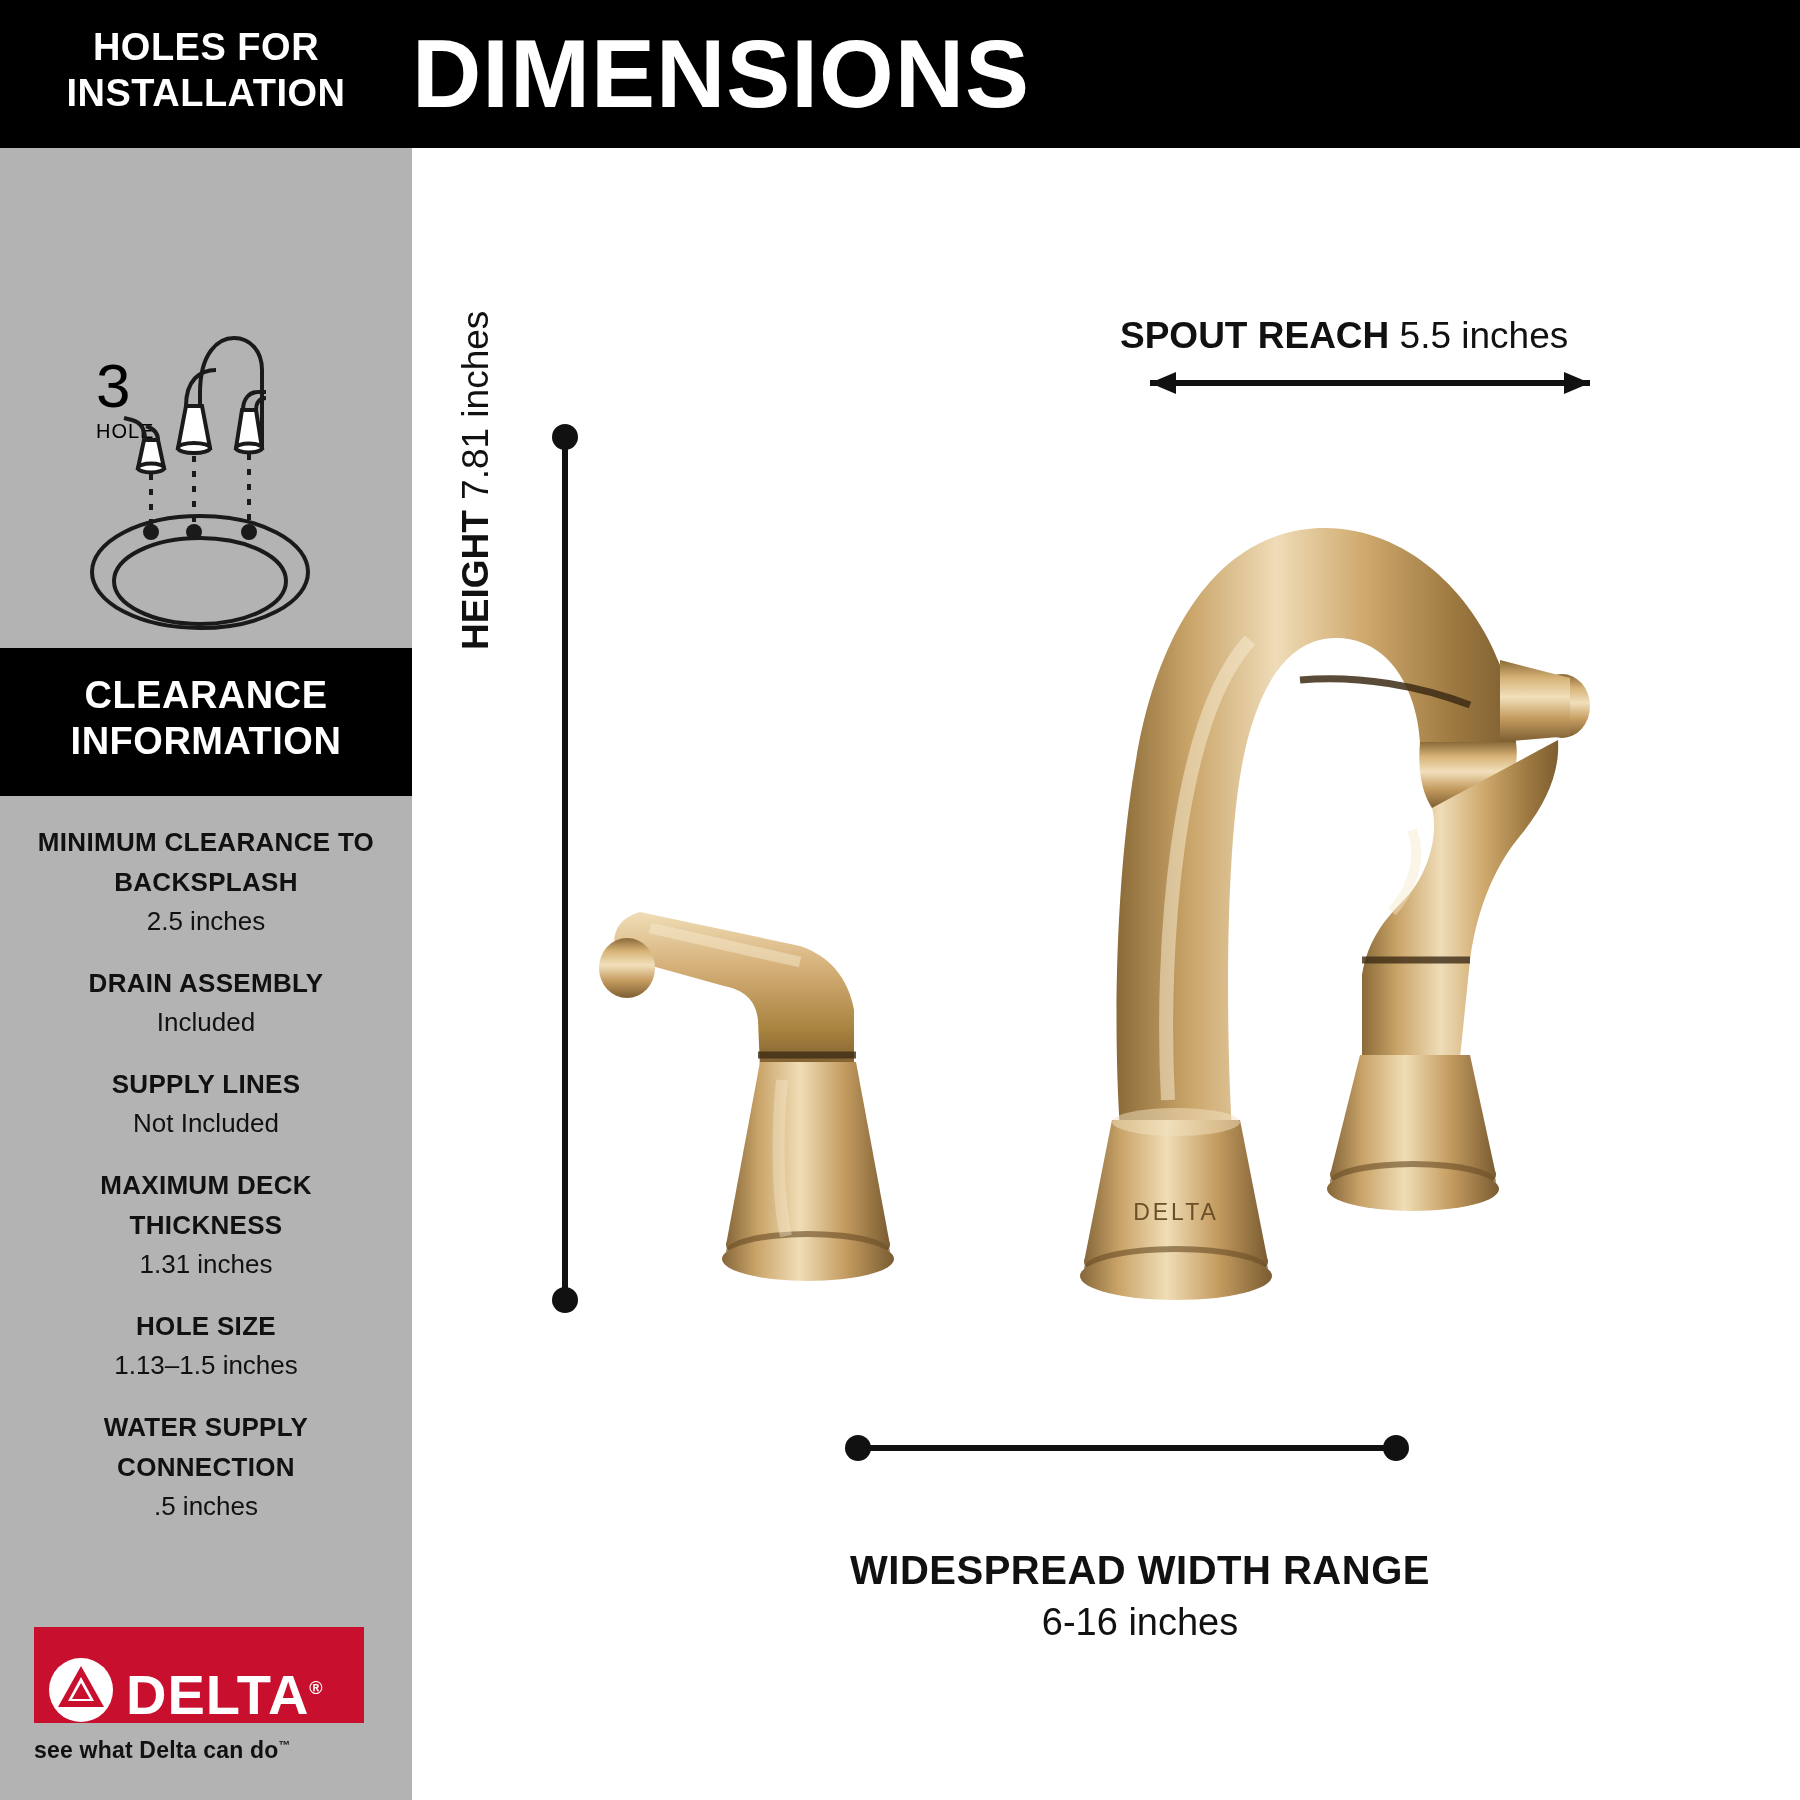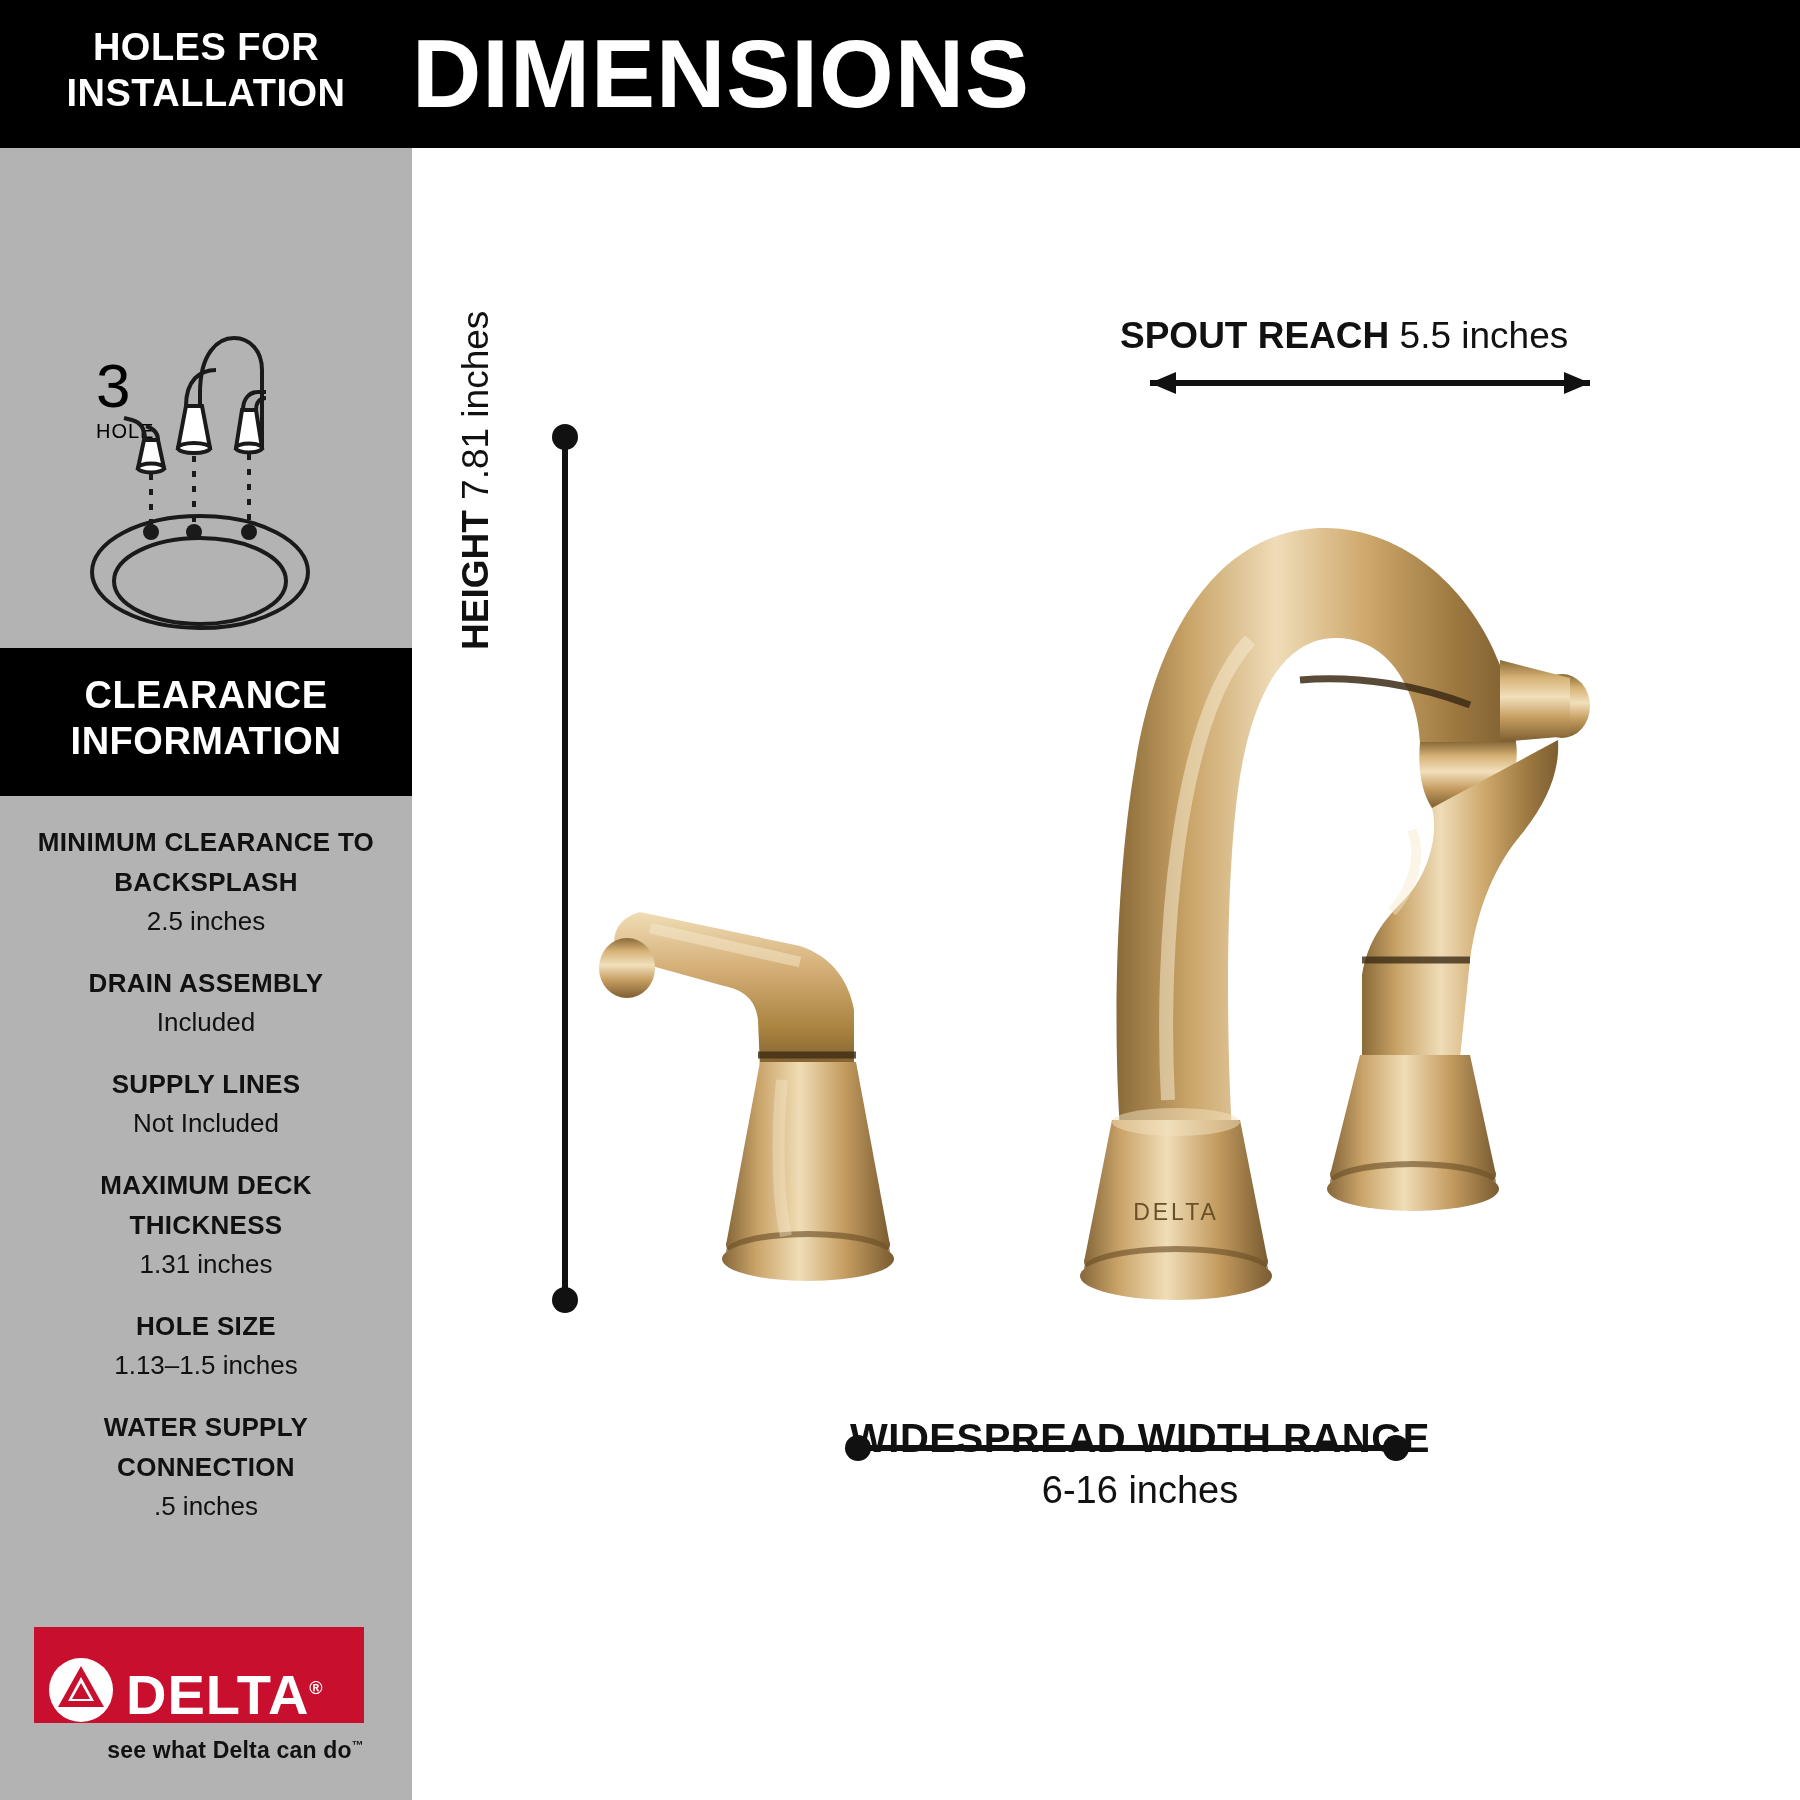--- a/index.html
+++ b/index.html
@@ -107,21 +107,21 @@
     font-weight: bold;
     letter-spacing: 1px;
     line-height: 56px;
   }
   .logo-reg {
     color: #ffffff;
     font-size: 18px;
     vertical-align: super;
   }
   .logo-tag {
-    text-align: right;
+    text-align: left;
     font-size: 23px;
     font-weight: bold;
     color: #111;
     margin-top: 14px;
     letter-spacing: .2px;
   }
   .logo-tag sup { font-size: 12px; }
 
   
   .main {
@@ -160,21 +160,21 @@
     font-size: 37px;
     color: #111;
     transform: rotate(-90deg);
     transform-origin: left top;
     white-space: nowrap;
   }
   .height-label b { font-weight: bold; }
 
   .width-label {
     position: absolute;
-    left: 760px; top: 1416px;
+    left: 760px; top: 1548px;
     width: 760px;
     text-align: center;
     color: #111;
   }
   .width-label .t1 { font-size: 40px; font-weight: bold; letter-spacing: .5px; }
   .width-label .t2 { font-size: 38px; margin-top: 8px; }
 
   svg { display: block; }
   .art { position: absolute; left: 0; top: 0; }
 </style>

